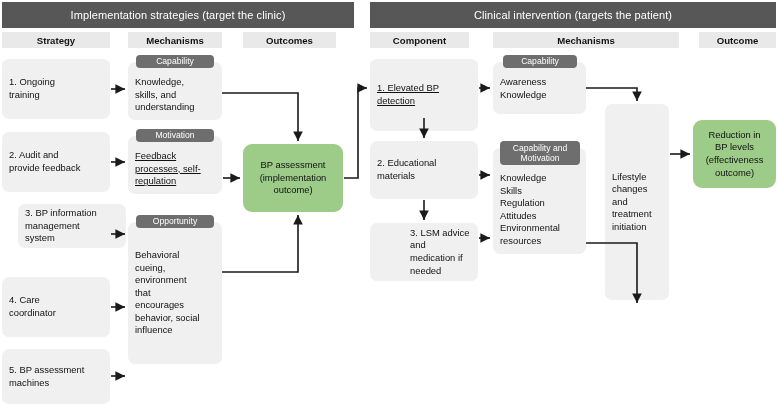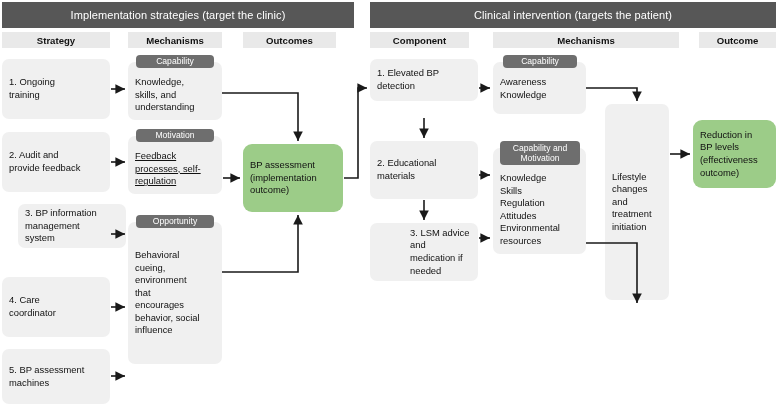--- a/index.html
+++ b/index.html
@@ -59,21 +59,21 @@
   .box .txt {
     width: 100%;
     white-space: pre-line;
   }
   .green {
     background: #9ccc88;
     border-radius: 9px;
     text-align: center;
     justify-content: center;
   }
-  .green .txt { text-align: left; }
+  .green .txt { text-align: center; }
   .tag {
     position: absolute;
     background: #6e6e6e;
     color: #ffffff;
     border-radius: 4px;
     font-size: 8.6px;
     line-height: 10.5px;
     display: flex;
     align-items: center;
     justify-content: center;
@@ -169,21 +169,21 @@
 influence</span>
   </div>
   <div class="tag" style="left:136px; top:215px; width:78px; height:13px;">Opportunity</div>
 
   <div class="box green" style="left:243px; top:144px; width:100px; height:68px;">
     <span class="txt">BP assessment
 (implementation
 outcome)</span>
   </div>
 
-  <div class="box" style="left:370px; top:59px; width:108px; height:42px;">
+  <div class="box" style="left:370px; top:59px; width:108px; height:72px;text-decoration:underline;">
     <span class="txt">1. Elevated BP
 detection</span>
   </div>
   <div class="box" style="left:370px; top:141px; width:108px; height:58px;">
     <span class="txt">2. Educational
 materials</span>
   </div>
   <div class="box" style="left:370px; top:223px; width:108px; height:58px;padding-left:40px;">
     <span class="txt">3. LSM advice
 and medication if

